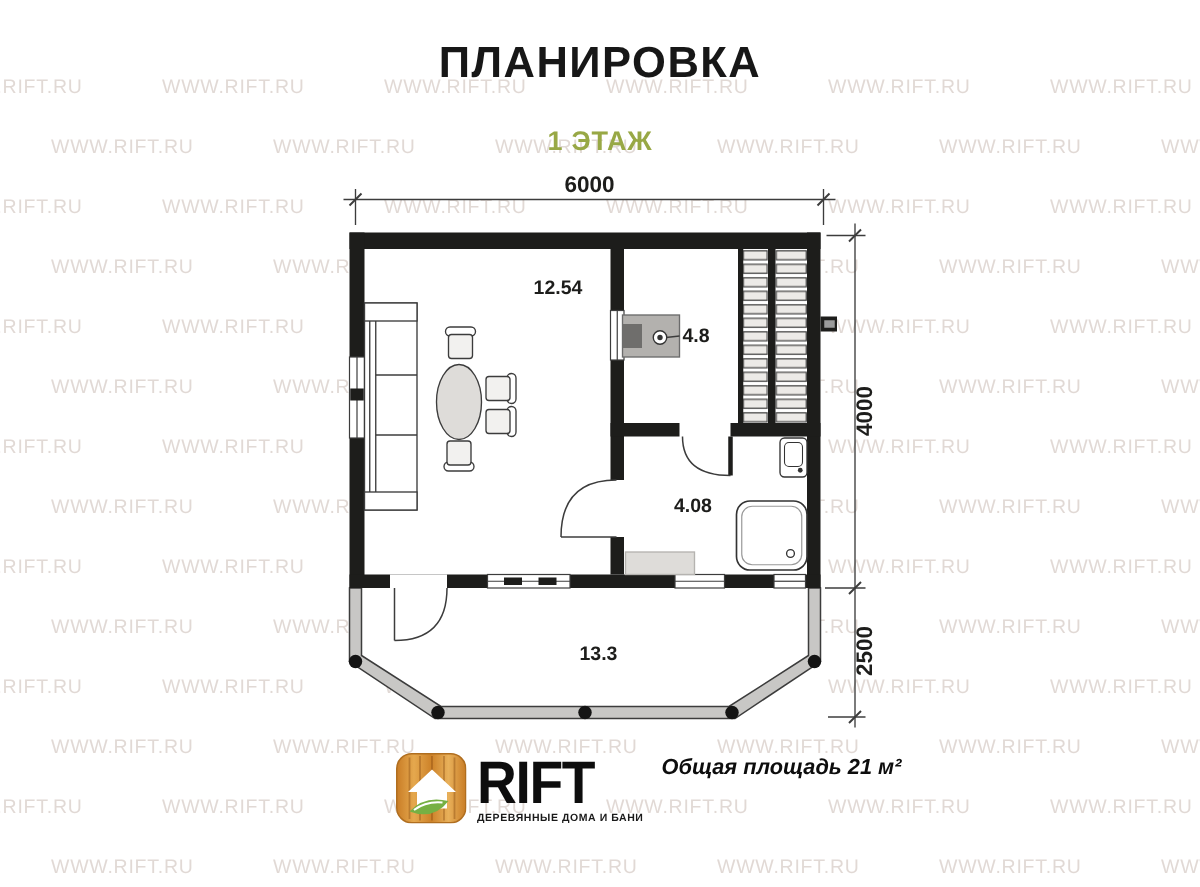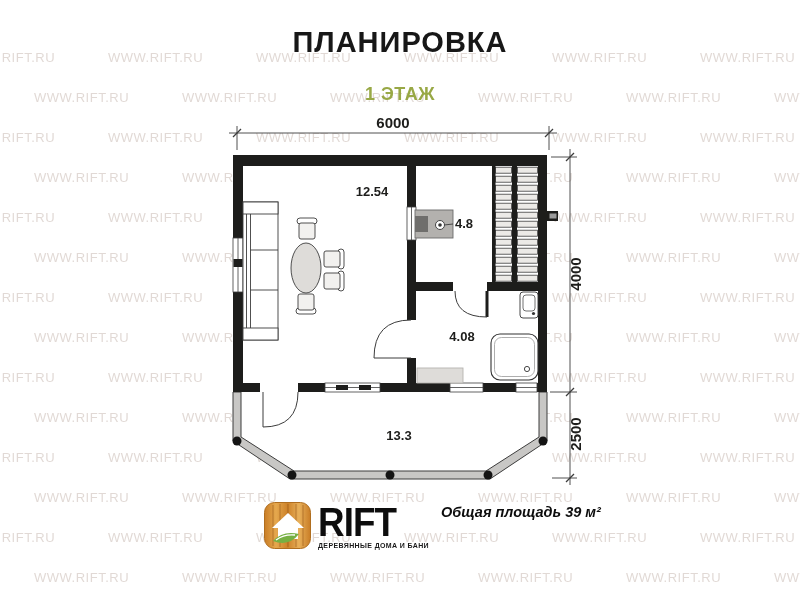--- a/index.html
+++ b/index.html
@@ -322,15 +322,15 @@
     </g>
     <path d="M8 26 L24 11 L40 26 L34 26 L34 37 L14 37 L14 26 Z" fill="#ffffff"></path>
     <path d="M9 39 Q19 28 35 32 Q25 45 9 39 Z" fill="#76b043"></path>
     <path d="M12 38 Q20 32 31 33" fill="none" stroke="#ffffff" stroke-width="1.4"></path>
   </svg>
   <div class="brand-block">
     <div class="brand-name">RIFT</div>
     <div class="brand-tagline">ДЕРЕВЯННЫЕ ДОМА И БАНИ</div>
   </div>
   <div class="project-info">
-    <div>Общая площадь 39 м²</div>
+    <div>Общая площадь 21 м²</div>
   </div>
 </div>
 
 </body></html>

